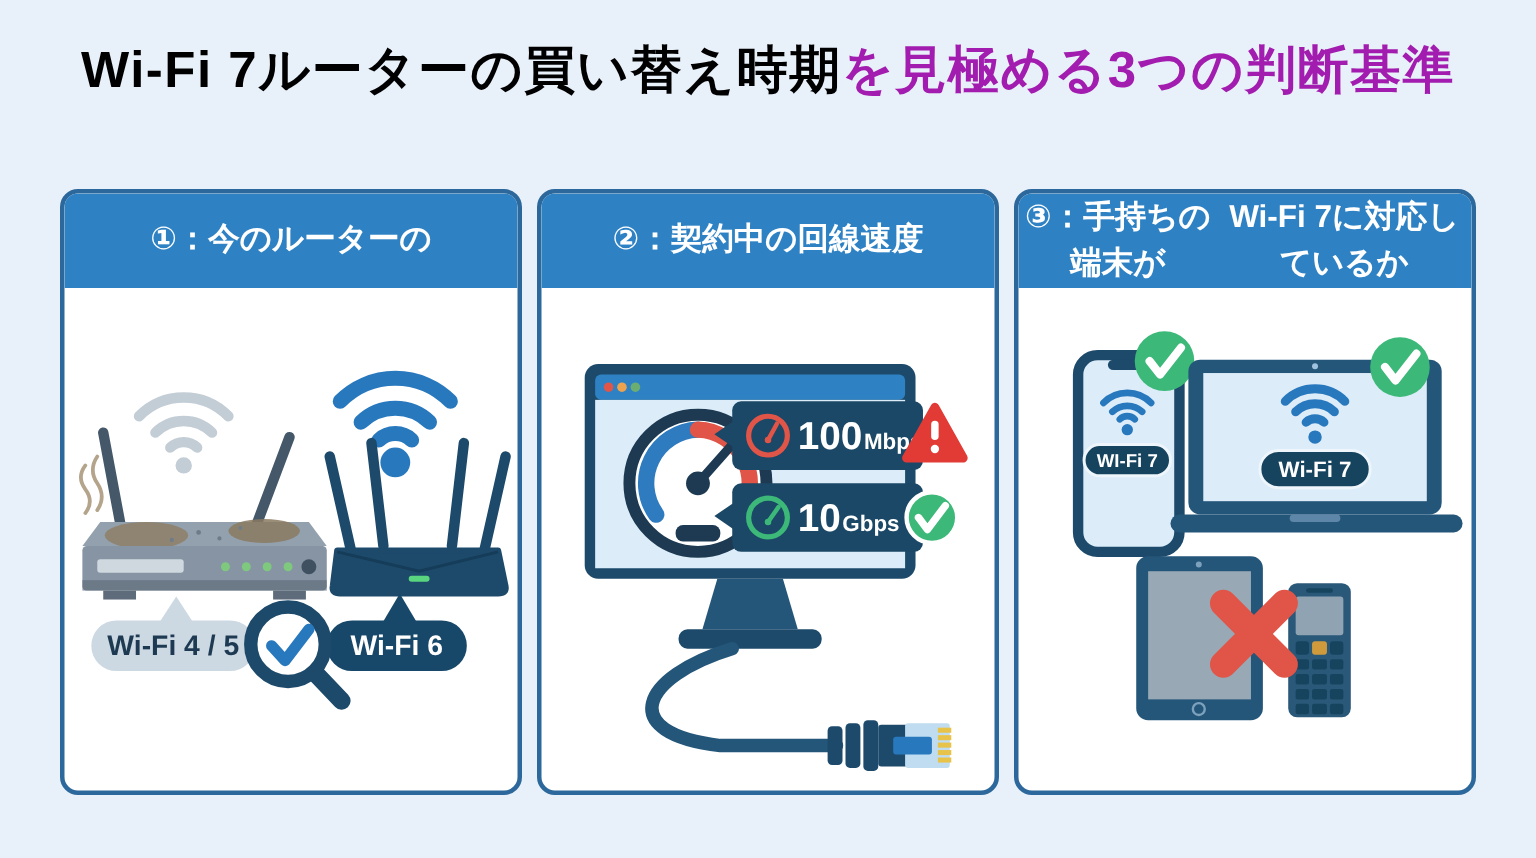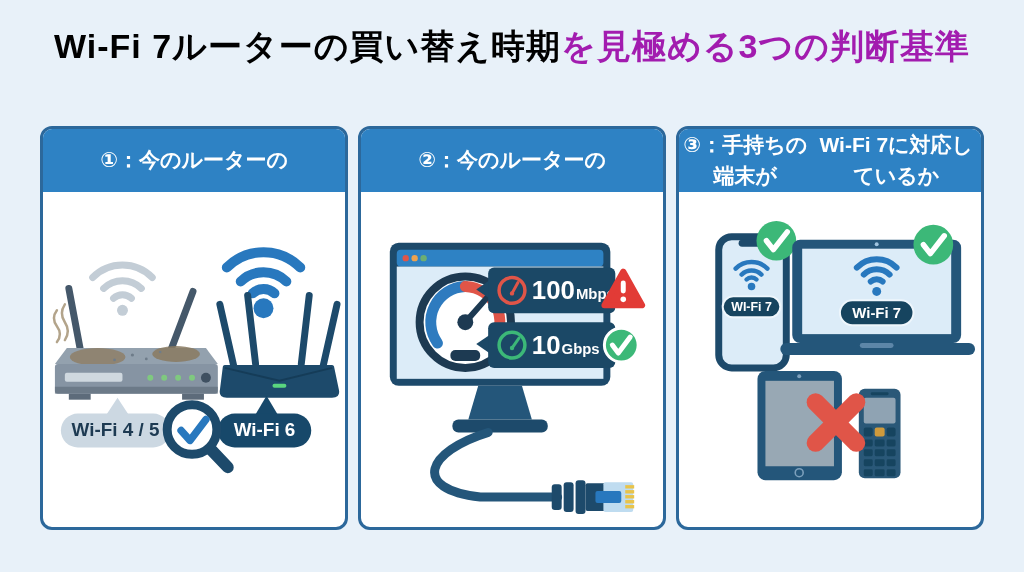--- a/index.html
+++ b/index.html
@@ -108,21 +108,21 @@
         <line x1="167" y1="256" x2="186" y2="276" stroke="#1d4a6b" stroke-width="12" stroke-linecap="round"></line>
         <circle cx="150" cy="238" r="25" fill="#ffffff" stroke="#1d4a6b" stroke-width="9"></circle>
         <path d="M139,239 L148,249 L164,228" stroke="#2878be" stroke-width="7.5" fill="none" stroke-linecap="round" stroke-linejoin="round"></path>
       </g>
     </svg>
   </div>
 </div>
 
 <div class="panel panel-2">
   <div class="panel-header">
-    <div>②：今のルーターの</div>
+    <div>②：契約中の回線速度</div>
   </div>
   <div class="panel-body">
     <svg viewBox="0 0 304 322">
 
       <g>
         <rect x="29" y="50" width="222" height="144" rx="9" fill="#1d4a6b"></rect>
         <rect x="36" y="57" width="208" height="17" rx="4" fill="#2e82c4"></rect>
         <circle cx="45" cy="65.5" r="3.2" fill="#e05548"></circle>
         <circle cx="54" cy="65.5" r="3.2" fill="#eda24e"></circle>
         <circle cx="63" cy="65.5" r="3.2" fill="#6cae72"></circle>

